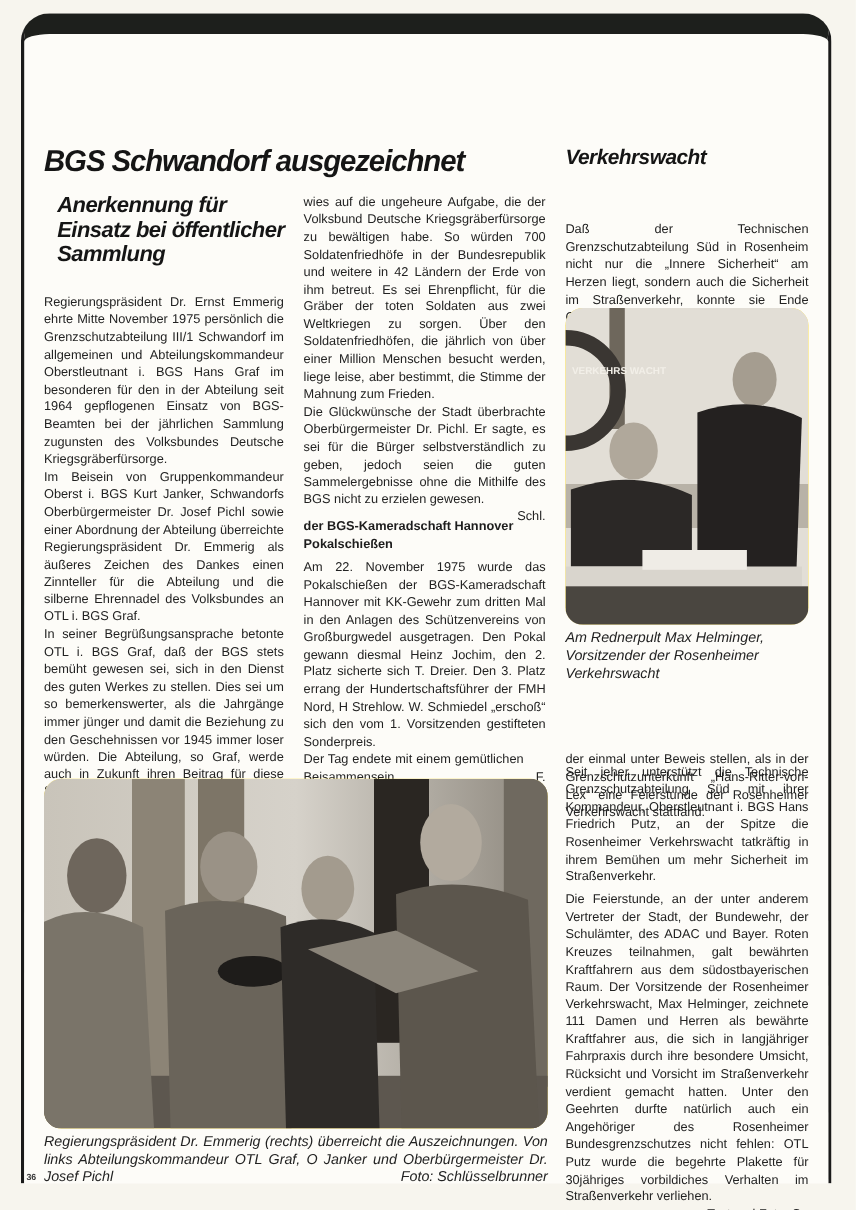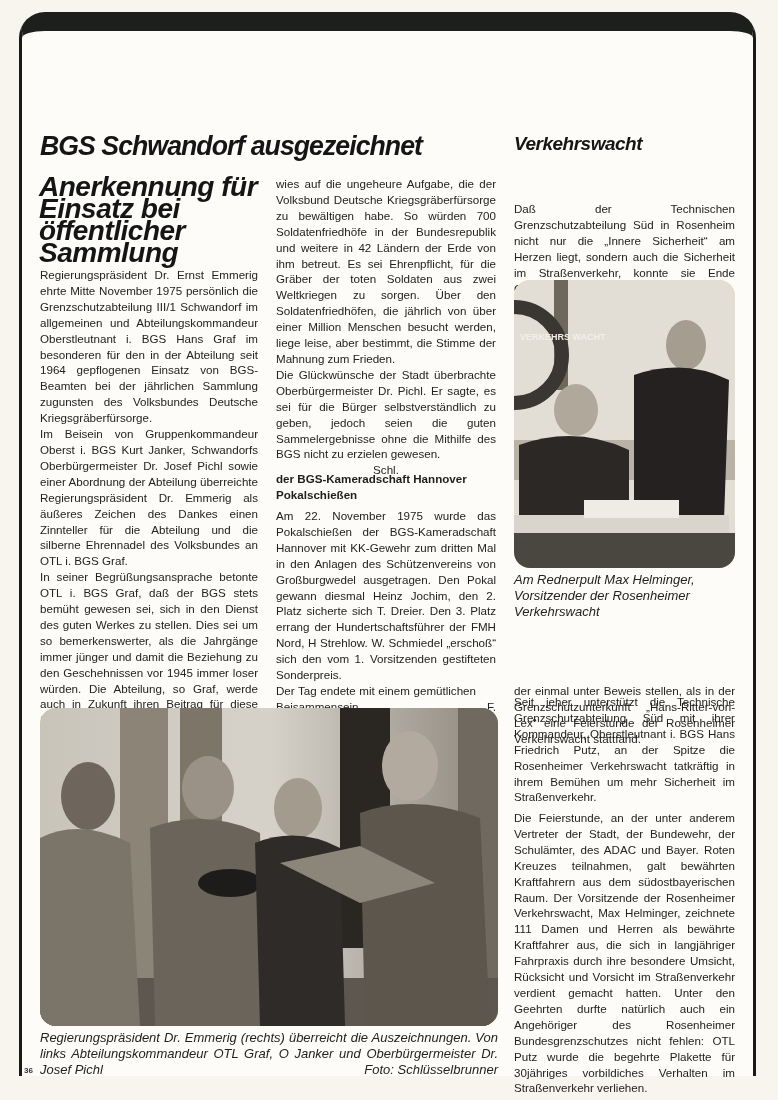--- a/index.html
+++ b/index.html
@@ -20,40 +20,40 @@
     box-sizing: border-box;
   }
   .abs { position: absolute; }
   .main-title {
     left: 40px; top: 130px; width: 460px;
     font-size: 27.5px; font-weight: 900; font-style: italic; letter-spacing: -1px;
     color: #151515; white-space: nowrap;
     transform: scaleX(0.97); transform-origin: left;
   }
   .sub-title {
-    left: 39px; top: 176px; width: 220px;
-    font-size: 28px; line-height: 22px; font-weight: 900; font-style: italic; letter-spacing: -0.5px;
+    left: 52px; top: 176px; width: 220px;
+    font-size: 20px; line-height: 22px; font-weight: 900; font-style: italic; letter-spacing: -0.5px;
     color: #151515;
   }
   .col-text {
     font-size: 11.6px; line-height: 15.9px; text-align: justify; color: #222;
   }
   .col-text p { margin: 0; }
   .col1 { left: 40px; top: 267px; width: 218px; }
   .col2 { left: 276px; top: 176px; width: 220px; }
   .right-head {
     left: 514px; top: 133px; width: 230px;
     font-size: 19px; line-height: 21px; font-weight: 900; font-style: italic; letter-spacing: -0.5px;
     color: #151515;
   }
   .col3a { left: 514px; top: 201px; width: 221px; }
   .col3b { left: 514px; top: 649px; width: 221px; margin-top: 34px; }
   .col3c { left: 514px; top: 694px; width: 221px; }
   .col3d { left: 514px; top: 810px; width: 221px; }
-  .right { text-align: center; }
+  .right { text-align: right; }
   .pokal-head {
     left: 276px; top: 471px; width: 225px;
     font-size: 11.6px; line-height: 16px; font-weight: bold; color: #1d1d1d;
   }
   .col2b { left: 276px; top: 508px; width: 220px; }
   .sign-f { position: absolute; right: 0; bottom: 0; }
   .photo {
     background: #fde047;
     border-radius: 16px;
     overflow: hidden;

